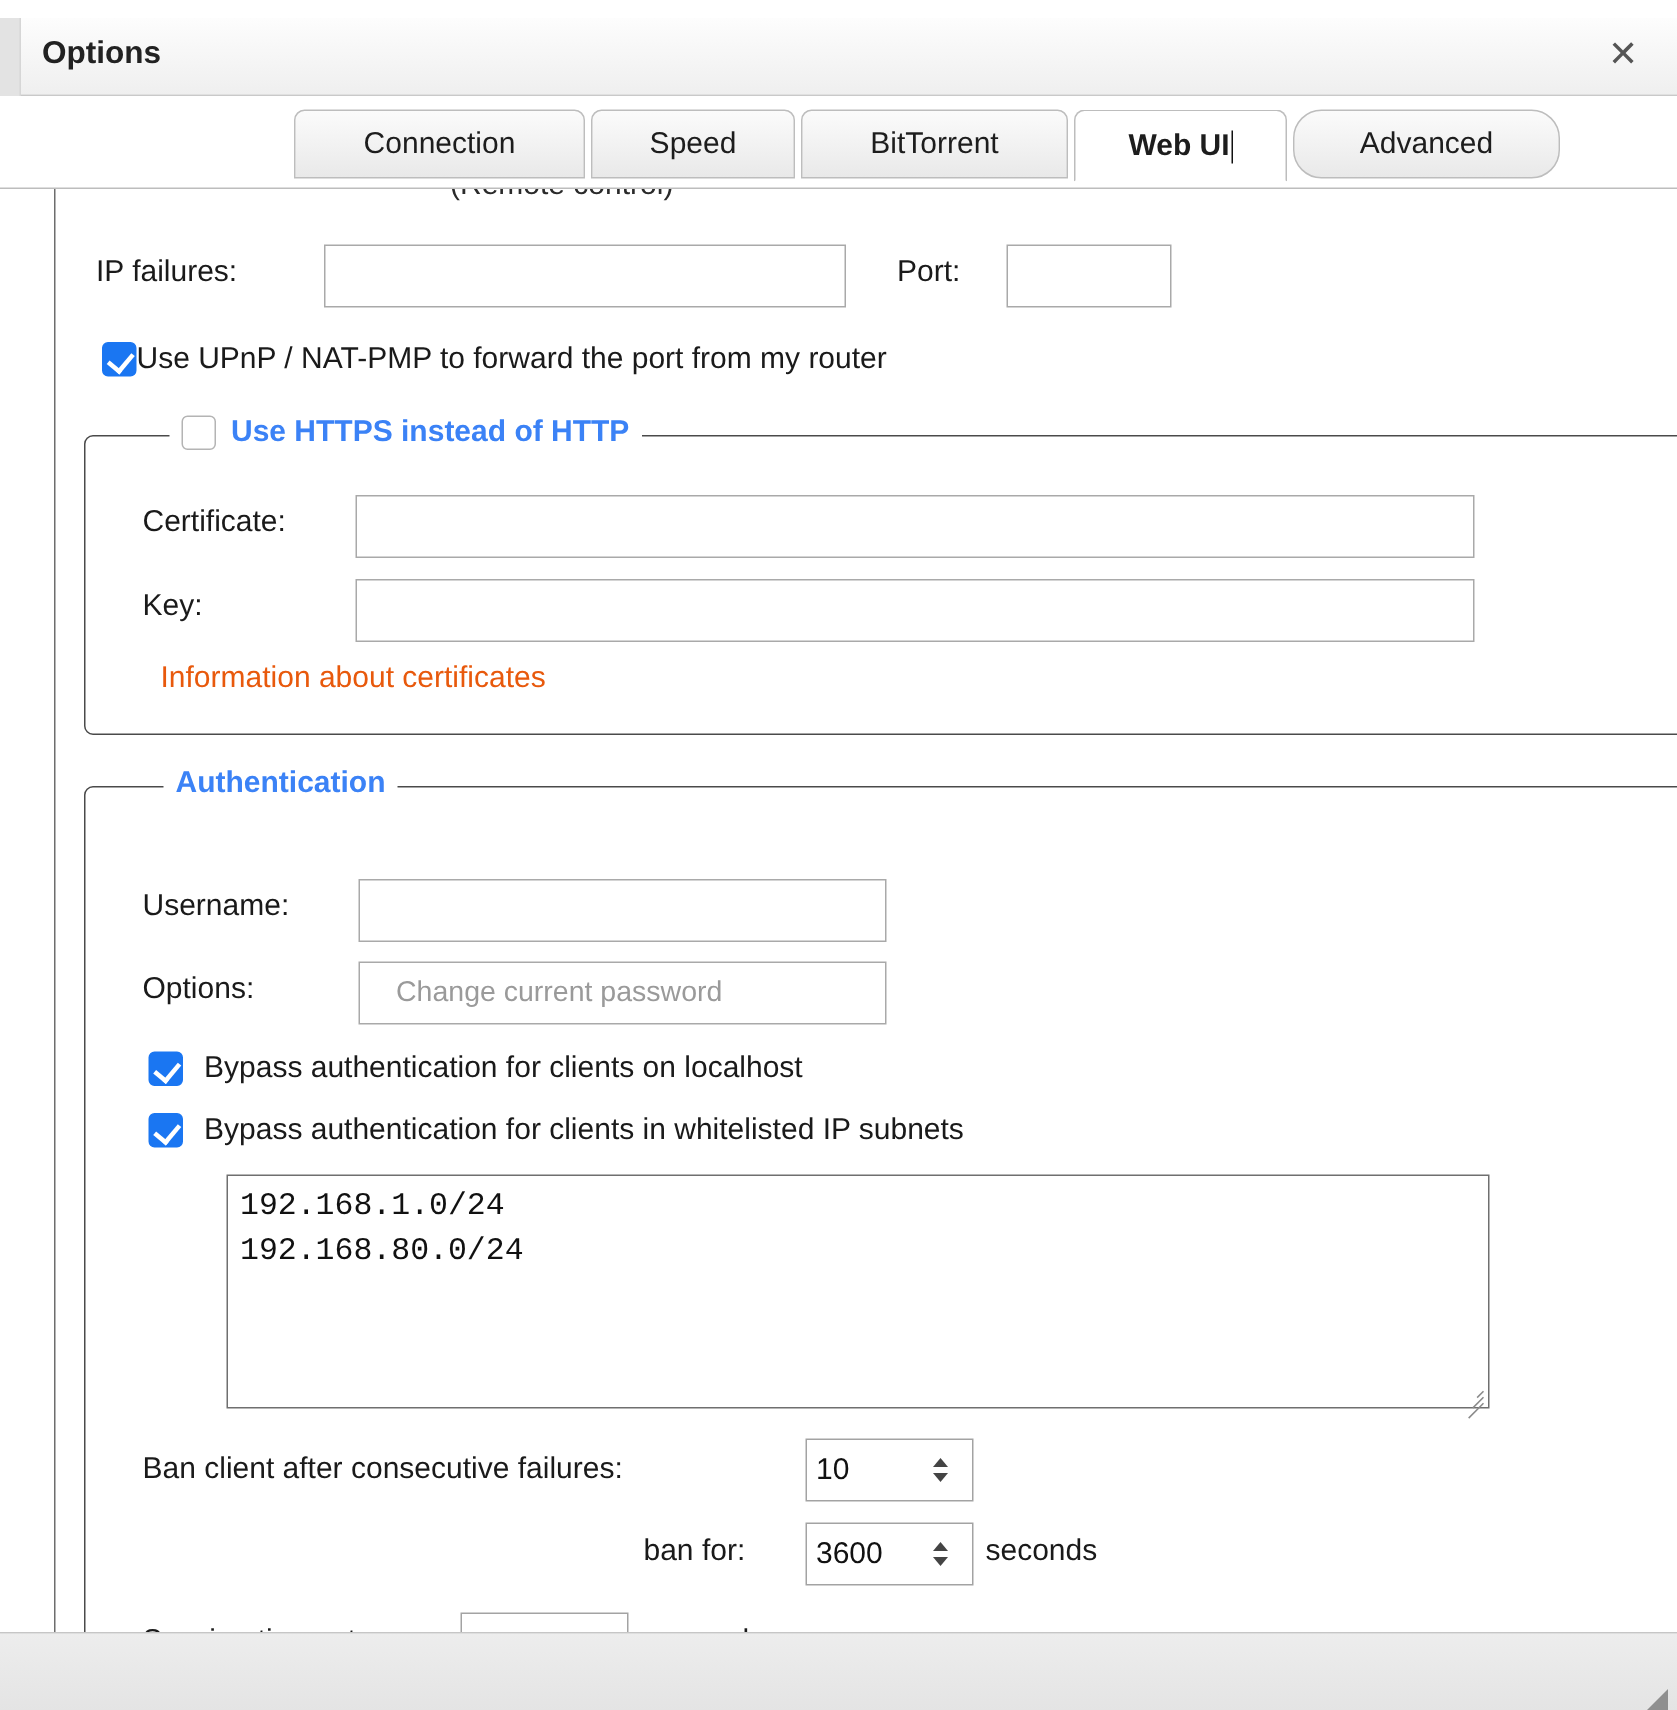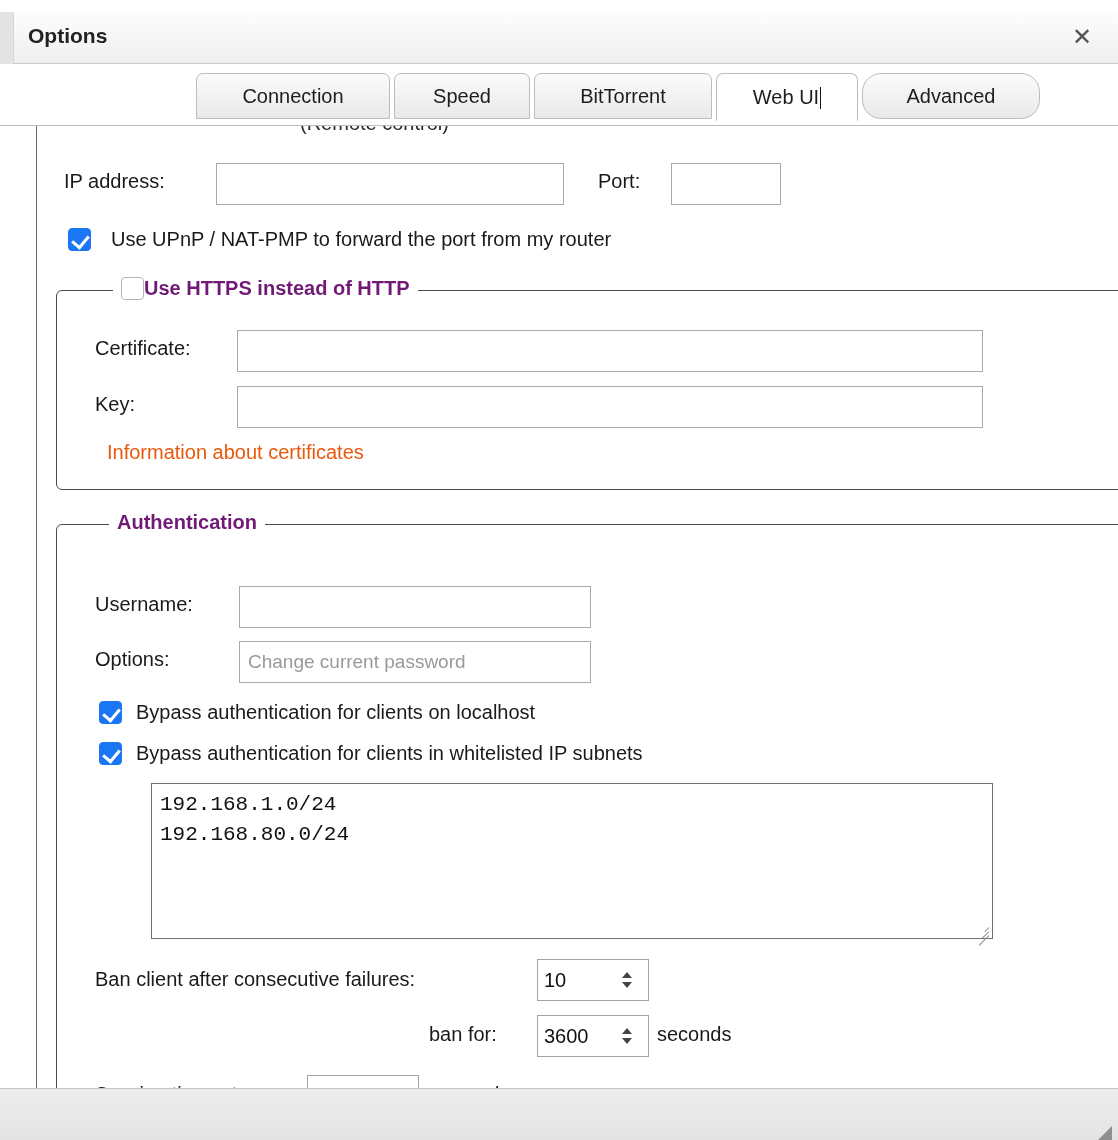--- a/index.html
+++ b/index.html
@@ -72,21 +72,21 @@
     font-size: 20px;
     color: #1d1d1d;
     display: flex;
     align-items: center;
     justify-content: center;
     cursor: pointer;
   }
   .tab.active {
     background: #ffffff;
     border-bottom: 1px solid #ffffff;
-    font-weight: normal;
+    font-weight: bold;
     z-index: 4;
     height: 48px;
   }
   .tab-caret {
     display: inline-block;
     width: 1px;
     height: 22px;
     background: #111;
     margin-left: 1px;
     position: relative;
@@ -124,21 +124,21 @@
   }
 
   .row { position: absolute; }
 
   .textinput {
     border: 1px solid #a9a9a9;
     background: #ffffff;
     height: 42px;
     font-size: 19px;
     font-family: "Liberation Sans", sans-serif;
-    padding: 0 8px;
+    padding: 0 24px;
     color: #111;
     outline: none;
   }
   .textinput::placeholder { color: #9a9a9a; }
 
   
   .cb {
     width: 23px; height: 23px;
     border-radius: 4px;
     border: 1px solid #b4b4b4;
@@ -168,24 +168,25 @@
     border: 1px solid #4a4a4a;
     border-radius: 6px;
   }
   .group-title {
     position: absolute;
     top: -14px;
     background: #ffffff;
     padding: 0 8px;
     font-size: 20px;
     font-weight: bold;
-    color: #701a75;
+    color: #3b82f6;
     white-space: nowrap;
     display: flex;
     align-items: center;
+    gap: 10px;
   }
 
   .link {
     color: #e8590c;
     font-size: 20px;
     cursor: pointer;
   }
 
   .subnets {
     position: absolute;
@@ -304,30 +305,30 @@
     </div>
   </div>
 
   <div class="content">
 
     <div class="vrule"></div>
 
     <div class="clipped-top-text">(Remote control)</div>
 
     <div class="row" style="left:64px; top:44px;">
-      <span class="lbl">IP address:</span>
+      <span class="lbl">IP failures:</span>
     </div>
     <input class="textinput" style="position: absolute; left: 216px; top: 37px; width: 348px;" value="">
 
     <div class="row" style="left:598px; top:44px;">
       <span class="lbl">Port:</span>
     </div>
     <input class="textinput" style="position: absolute; left: 671px; top: 37px; width: 110px;" value="">
 
-    <div class="row" style="left:68px; top:102px; display:flex; align-items:center; gap:20px;">
+    <div class="row" style="left:68px; top:102px; display:flex; align-items:center; gap:0;">
       <span class="cb checked"></span>
       <span class="lbl">Use UPnP / NAT-PMP to forward the port from my router</span>
     </div>
 
     <div class="group" style="left:56px; top:164px; width:1090px; height:200px;">
       <div class="group-title" style="left:56px;">
         <span class="cb"></span>
         <span>Use HTTPS instead of HTTP</span>
       </div>
 

